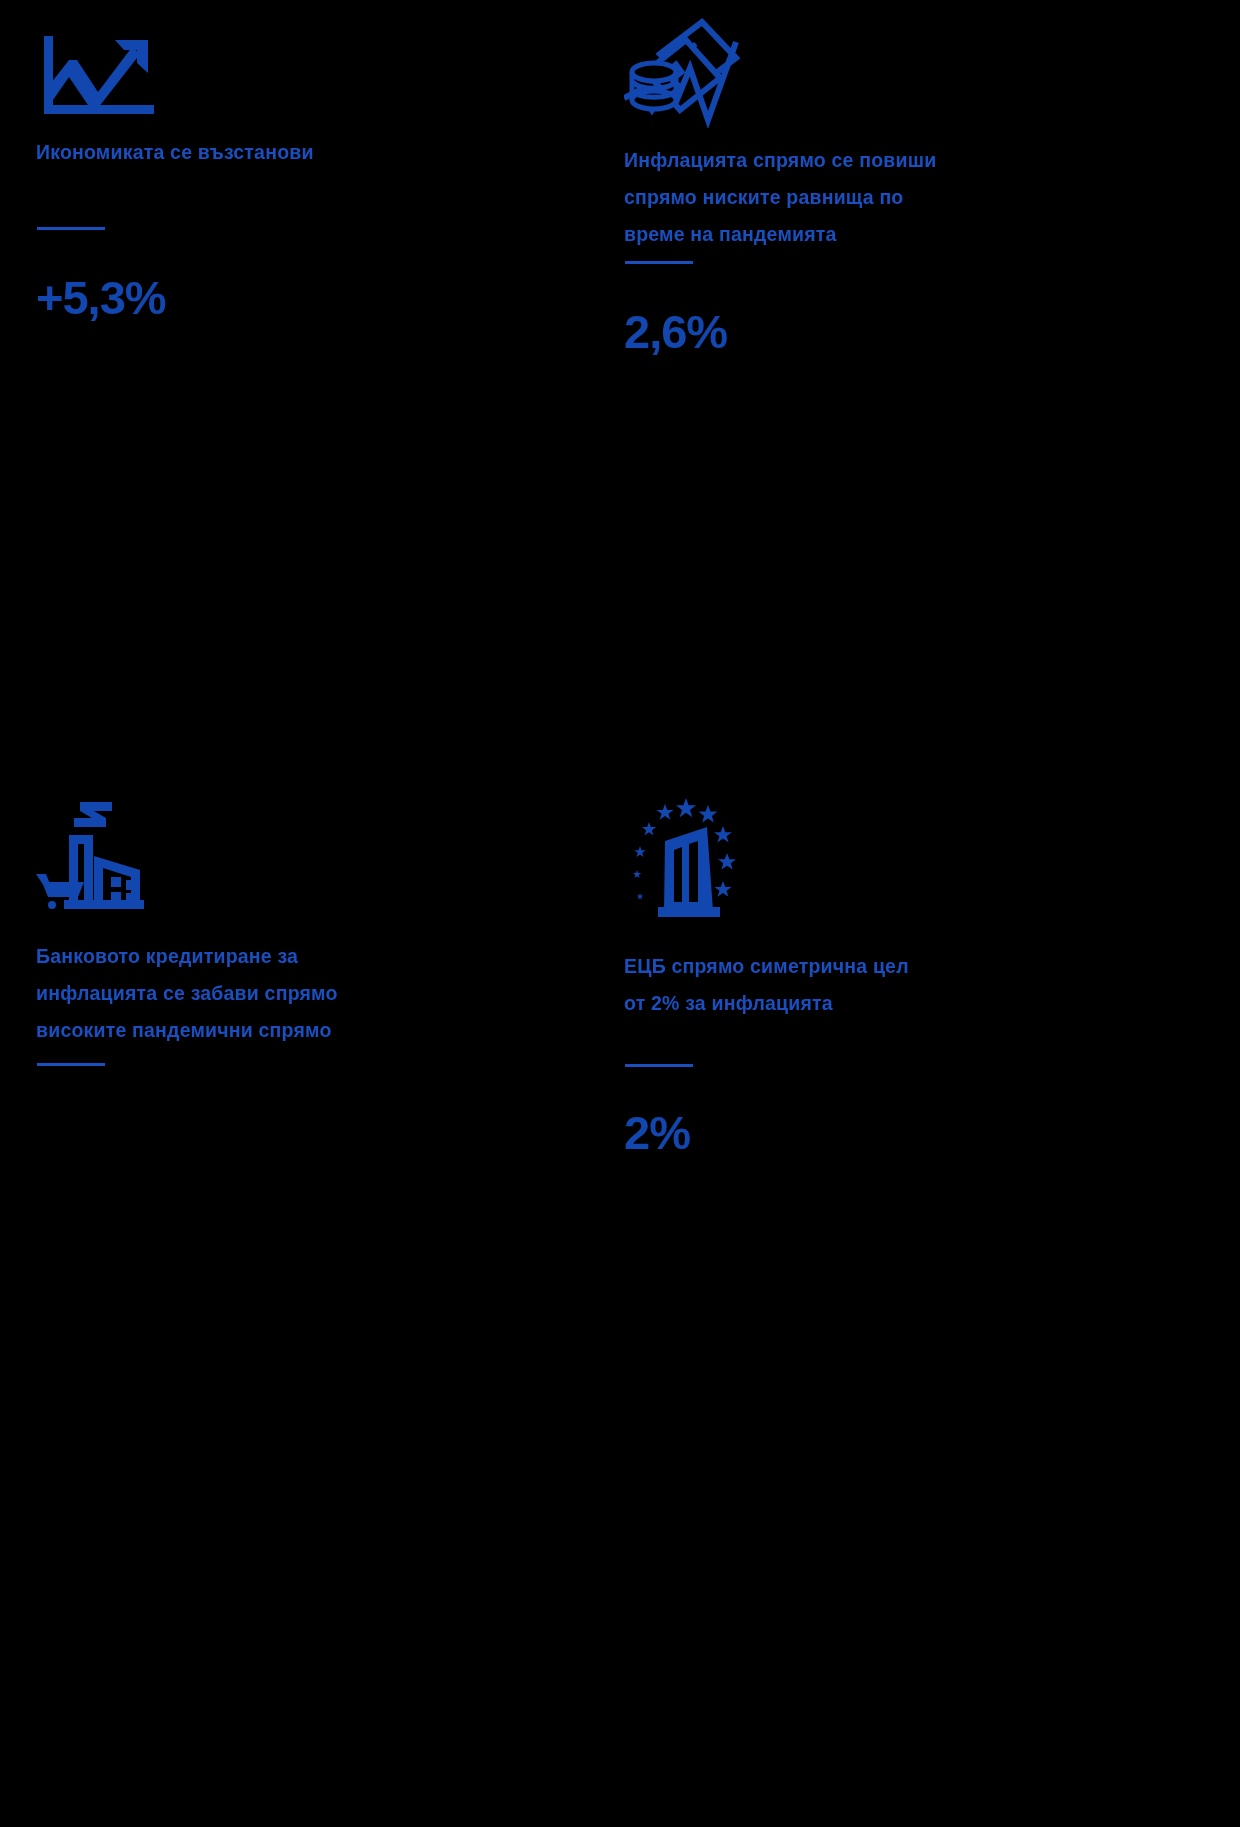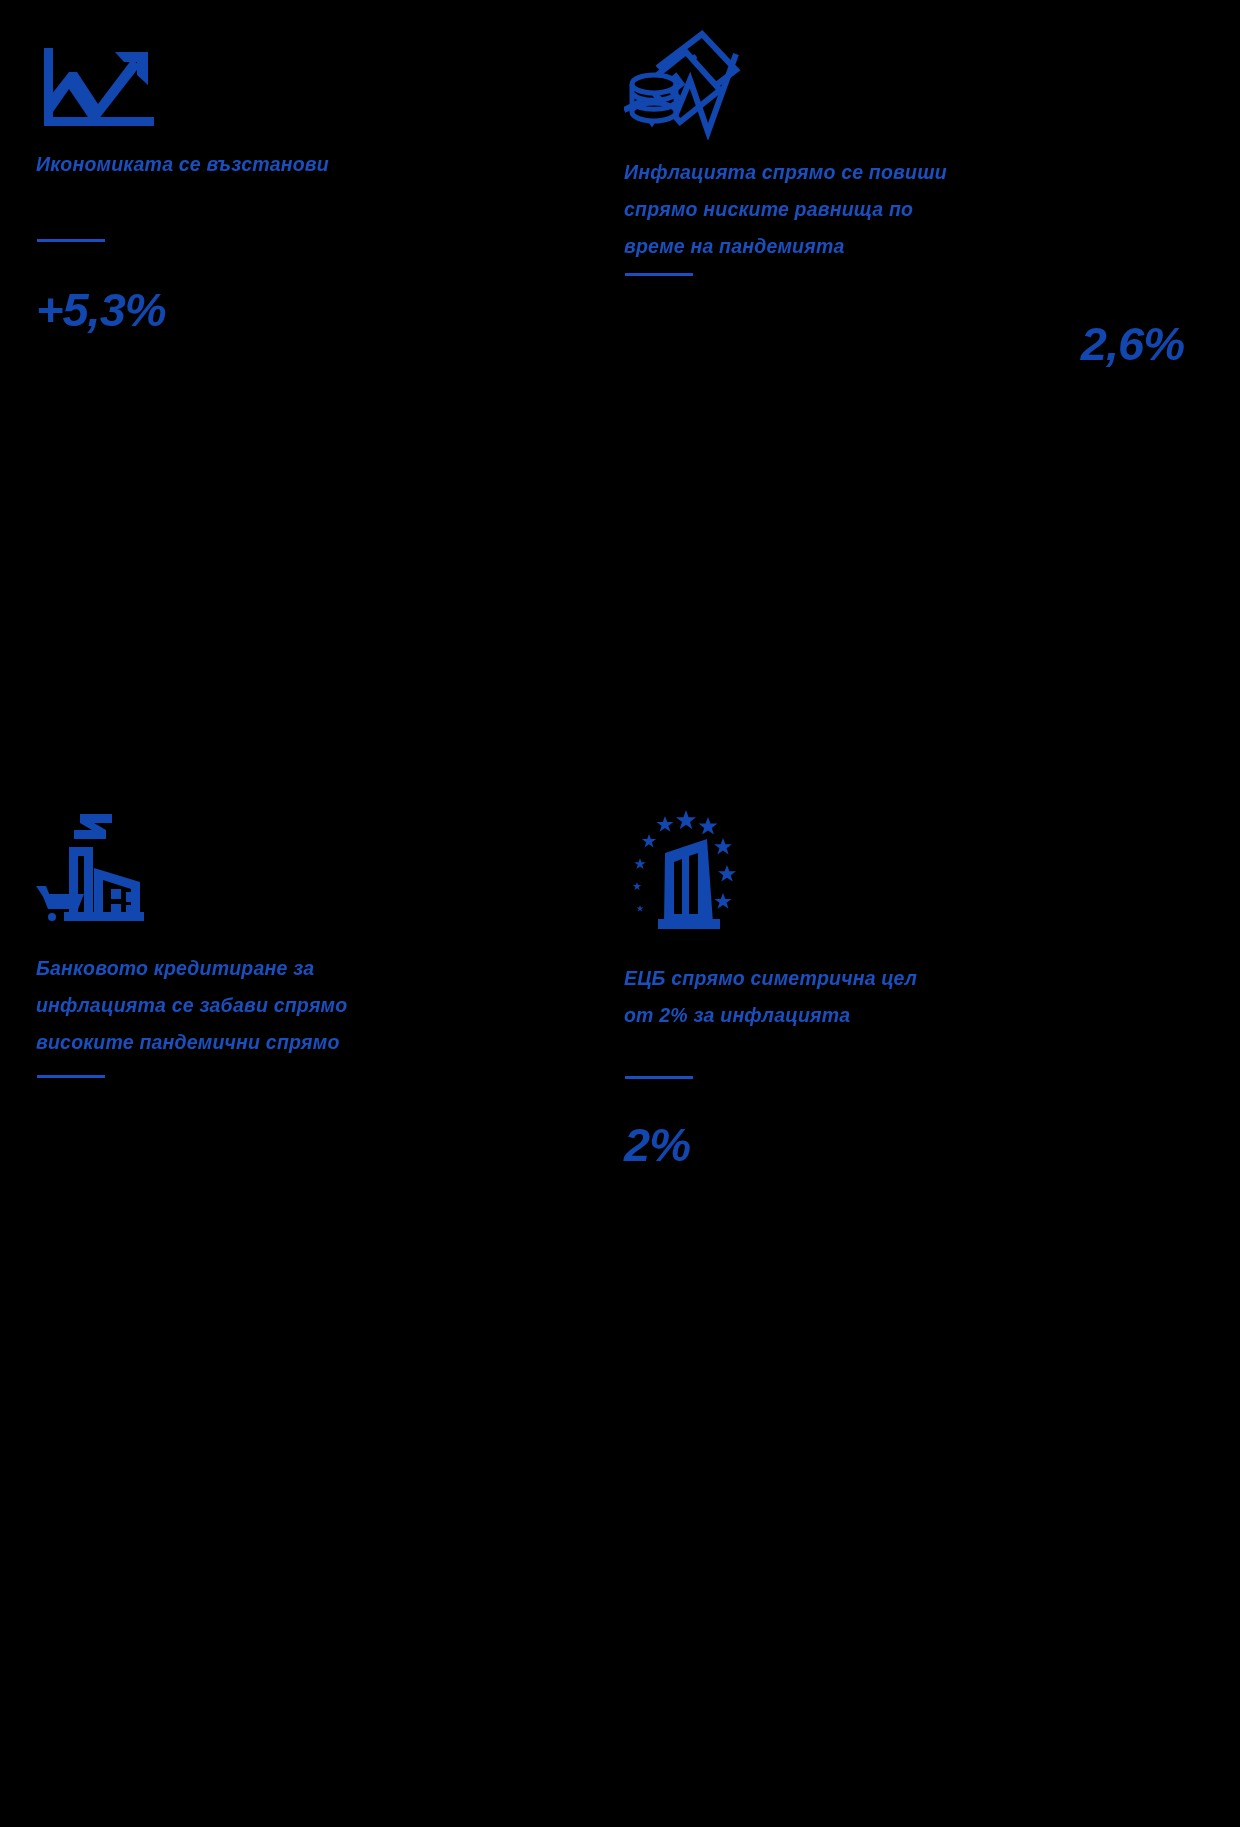--- a/index.html
+++ b/index.html
@@ -16,23 +16,22 @@
     overflow: hidden;
   }
 
   .board {
     position: absolute;
     inset: 0;
     display: grid;
     grid-template-columns: 560px 560px;
     grid-template-rows: 760px 1067px;
     column-gap: 28px;
-    padding: 12px 0 0 36px;
+    padding: 0 0 0 36px;
     box-sizing: border-box;
-    font-style: italic;
   }
 
   .card {
     position: relative;
     box-sizing: border-box;
   }
 
   
   .card.r1 { padding-top: 16px; }
   
@@ -77,21 +76,21 @@
     margin-top: 46px;
   }
 
   
   #card-economy    .icon-wrap { height: 104px; }
   #card-economy    .rule      { margin-top: 56px; }
   #card-economy    .bignum    { margin-top: 44px; }
 
   #card-inflation  .icon-wrap { height: 112px; }
   #card-inflation  .rule      { margin-top: 8px; }
-  #card-inflation  .bignum    { margin-top: 44px; text-align: right; }
+  #card-inflation  .bignum    { margin-top: 44px; }
 
   #card-lending    .icon-wrap { height: 140px; }
   #card-lending    .rule      { margin-top: 14px; }
   #card-lending    .bignum    { margin-top: 42px; }
 
   #card-target     .icon-wrap { height: 150px; }
   #card-target     .rule      { margin-top: 42px; }
   #card-target     .bignum    { margin-top: 42px; }
 </style>
 </head>

